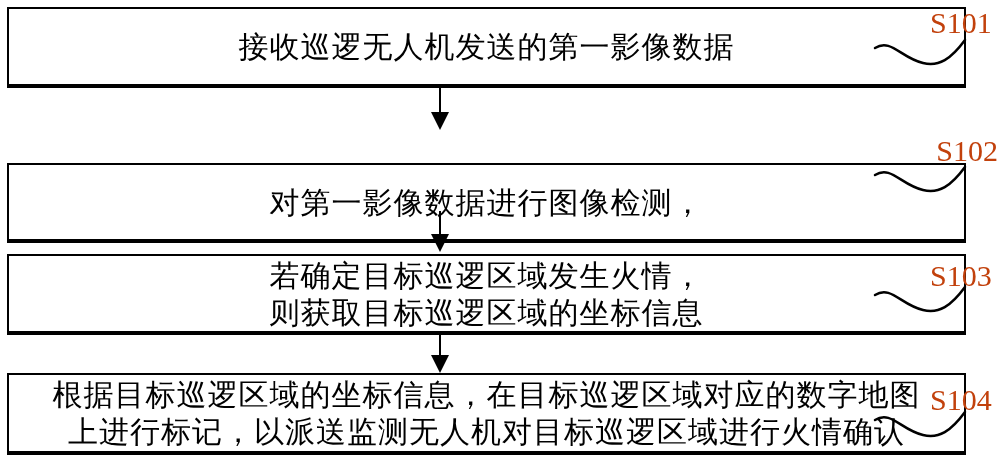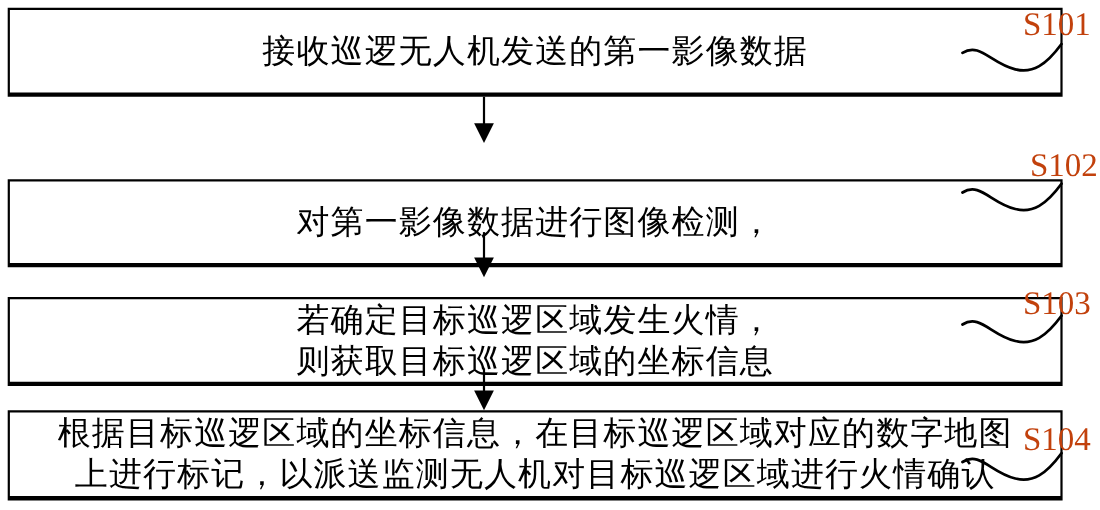--- a/index.html
+++ b/index.html
@@ -28,21 +28,21 @@
     align-items: center;
     justify-content: center;
     text-align: center;
     font-size: 30px;
     line-height: 37px;
     color: #000000;
     letter-spacing: 1px;
   }
   .box-1 { top: 7px;   height: 81px; }
   .box-2 { top: 131px; height: 80px; margin-top: 32px; }
-  .box-3 { top: 254px; height: 81px; margin-top: 16px; }
+  .box-3 { top: 254px; height: 81px; }
   .box-4 { top: 373px; height: 82px; }
   .arrow-shaft {
     position: absolute;
     left: 439px;
     width: 2px;
     background: #000000;
   }
   .shaft-1 { top: 88px;  height: 26px; }
   .shaft-2 { top: 211px; height: 25px; }
   .shaft-3 { top: 335px; height: 22px; }

